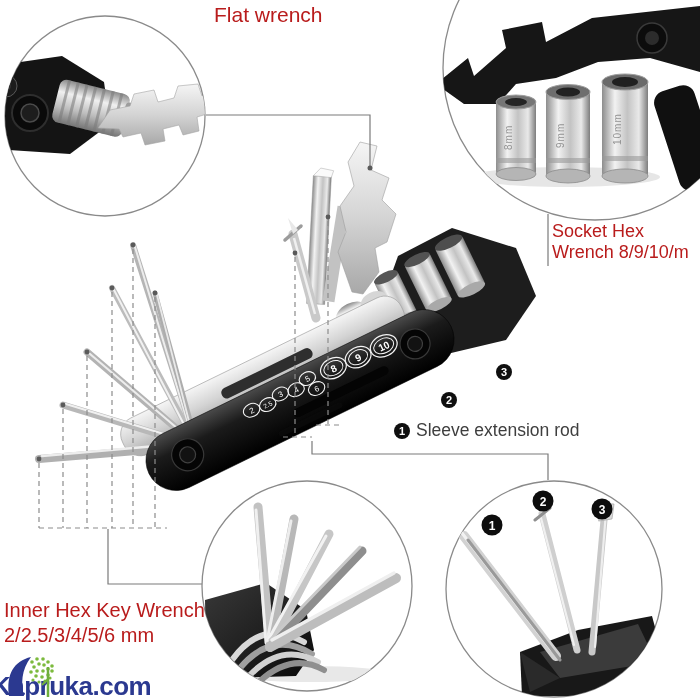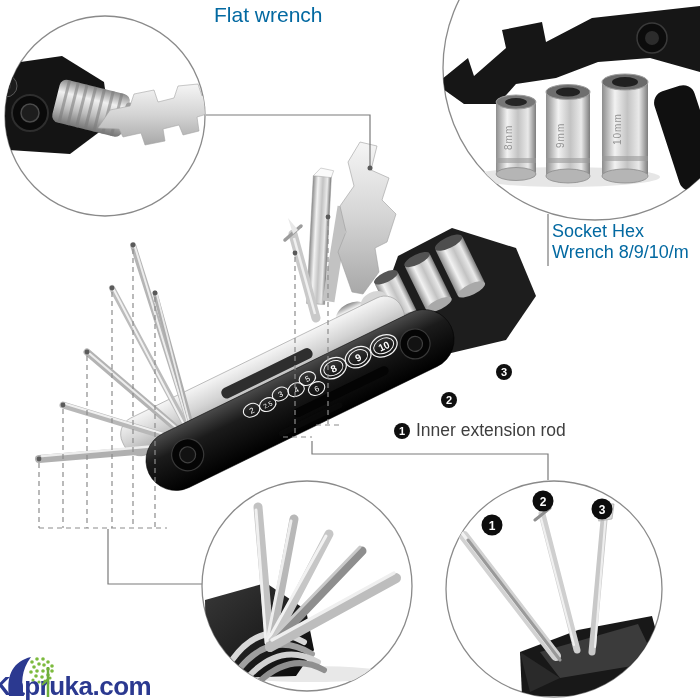--- a/index.html
+++ b/index.html
@@ -1,19 +1,19 @@
 <!DOCTYPE html>
 <html><head>
 <meta charset="utf-8">
 <style>
   html,body{margin:0;padding:0;background:#fff;}
   .stage{position:relative;width:700px;height:700px;background:#fff;overflow:hidden;
          font-family:"Liberation Sans",sans-serif;}
   svg{position:absolute;left:0;top:0;}
-  .lbl{position:absolute;color:#0369a1;}
+  .lbl{position:absolute;color:#b91c1c;}
   .lbl-flat{left:214px;top:3px;font-size:21px;line-height:24px;}
   .lbl-socket{left:552px;top:221px;font-size:18px;line-height:21px;width:158px;}
   .lbl-inner{left:4px;top:598px;font-size:20px;line-height:25px;}
   .plist-row{position:absolute;display:flex;align-items:center;font-size:17.5px;color:#3e3e3e;white-space:nowrap;}
   .row-3{left:496px;top:364px;} .row-2{left:441px;top:392px;} .row-1{left:394px;top:420px;}
   .nbadge{width:16px;height:16px;border-radius:50%;background:#0f0f0f;color:#fff;
           font-size:11px;font-weight:bold;display:inline-flex;align-items:center;
           justify-content:center;margin-right:6px;flex:0 0 16px;}
   .brand{position:absolute;left:6px;top:655px;display:flex;align-items:flex-end;height:44px;}
   .brand-text{font-size:26px;font-weight:bold;color:#2b3990;letter-spacing:-0.5px;
@@ -329,23 +329,27 @@
 </div>
 
 <div class="plist-row row-3">
   <span class="nbadge">3</span>
 </div>
 <div class="plist-row row-2">
   <span class="nbadge">2</span>
 </div>
 <div class="plist-row row-1">
   <span class="nbadge">1</span>
-  <span>Inner extension rod</span>
-</div>
-
+  <span>Sleeve extension rod</span>
+</div>
+
+<div class="lbl lbl-inner">
+  <div>Inner Hex Key Wrench</div>
+  <div>2/2.5/3/4/5/6 mm</div>
+</div>
 
 <div class="brand">
   <svg width="58" height="44" viewBox="0 0 58 44">
     <path d="M3,41 C0,19 8,6 25,2 C15,15 15,29 18,41 Z" fill="#2b3990"></path>
     <g fill="#7cba3d">
       <circle cx="26" cy="7" r="1.8"></circle>
           <circle cx="31" cy="4" r="1.8"></circle>
           <circle cx="37" cy="4" r="1.8"></circle>
       <circle cx="42" cy="7" r="1.8"></circle>
           <circle cx="46" cy="11" r="1.8"></circle>

